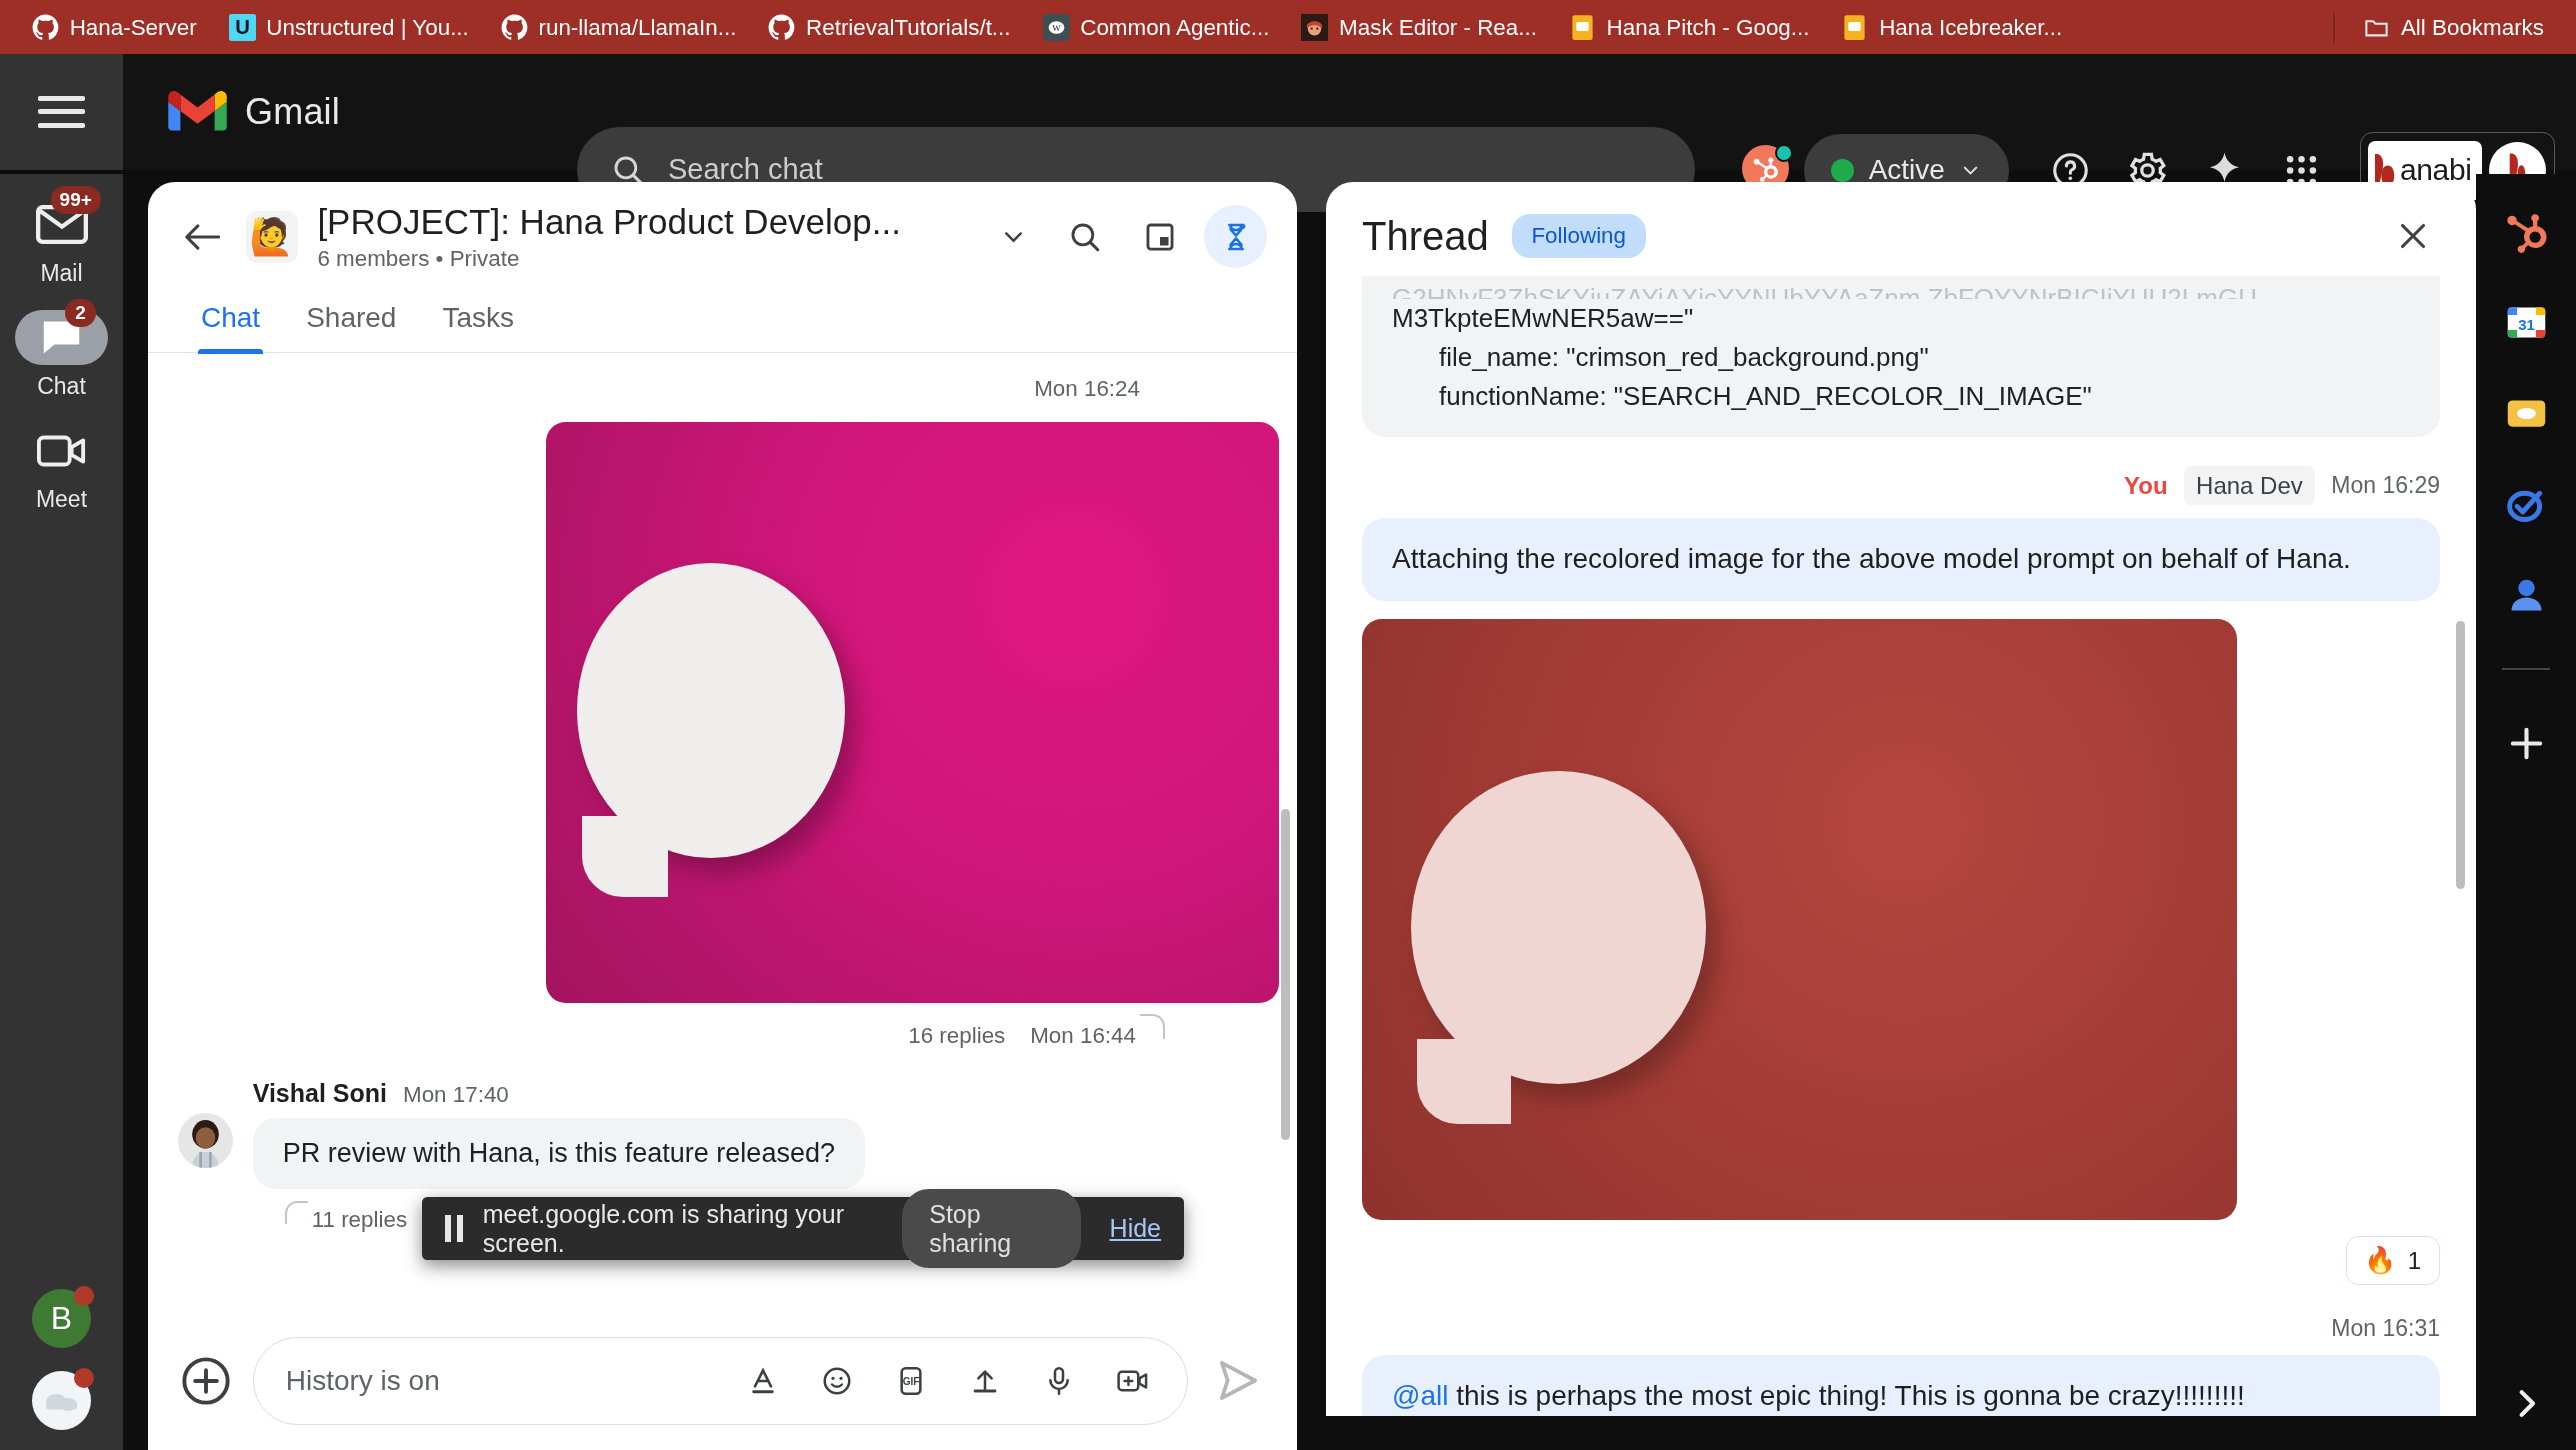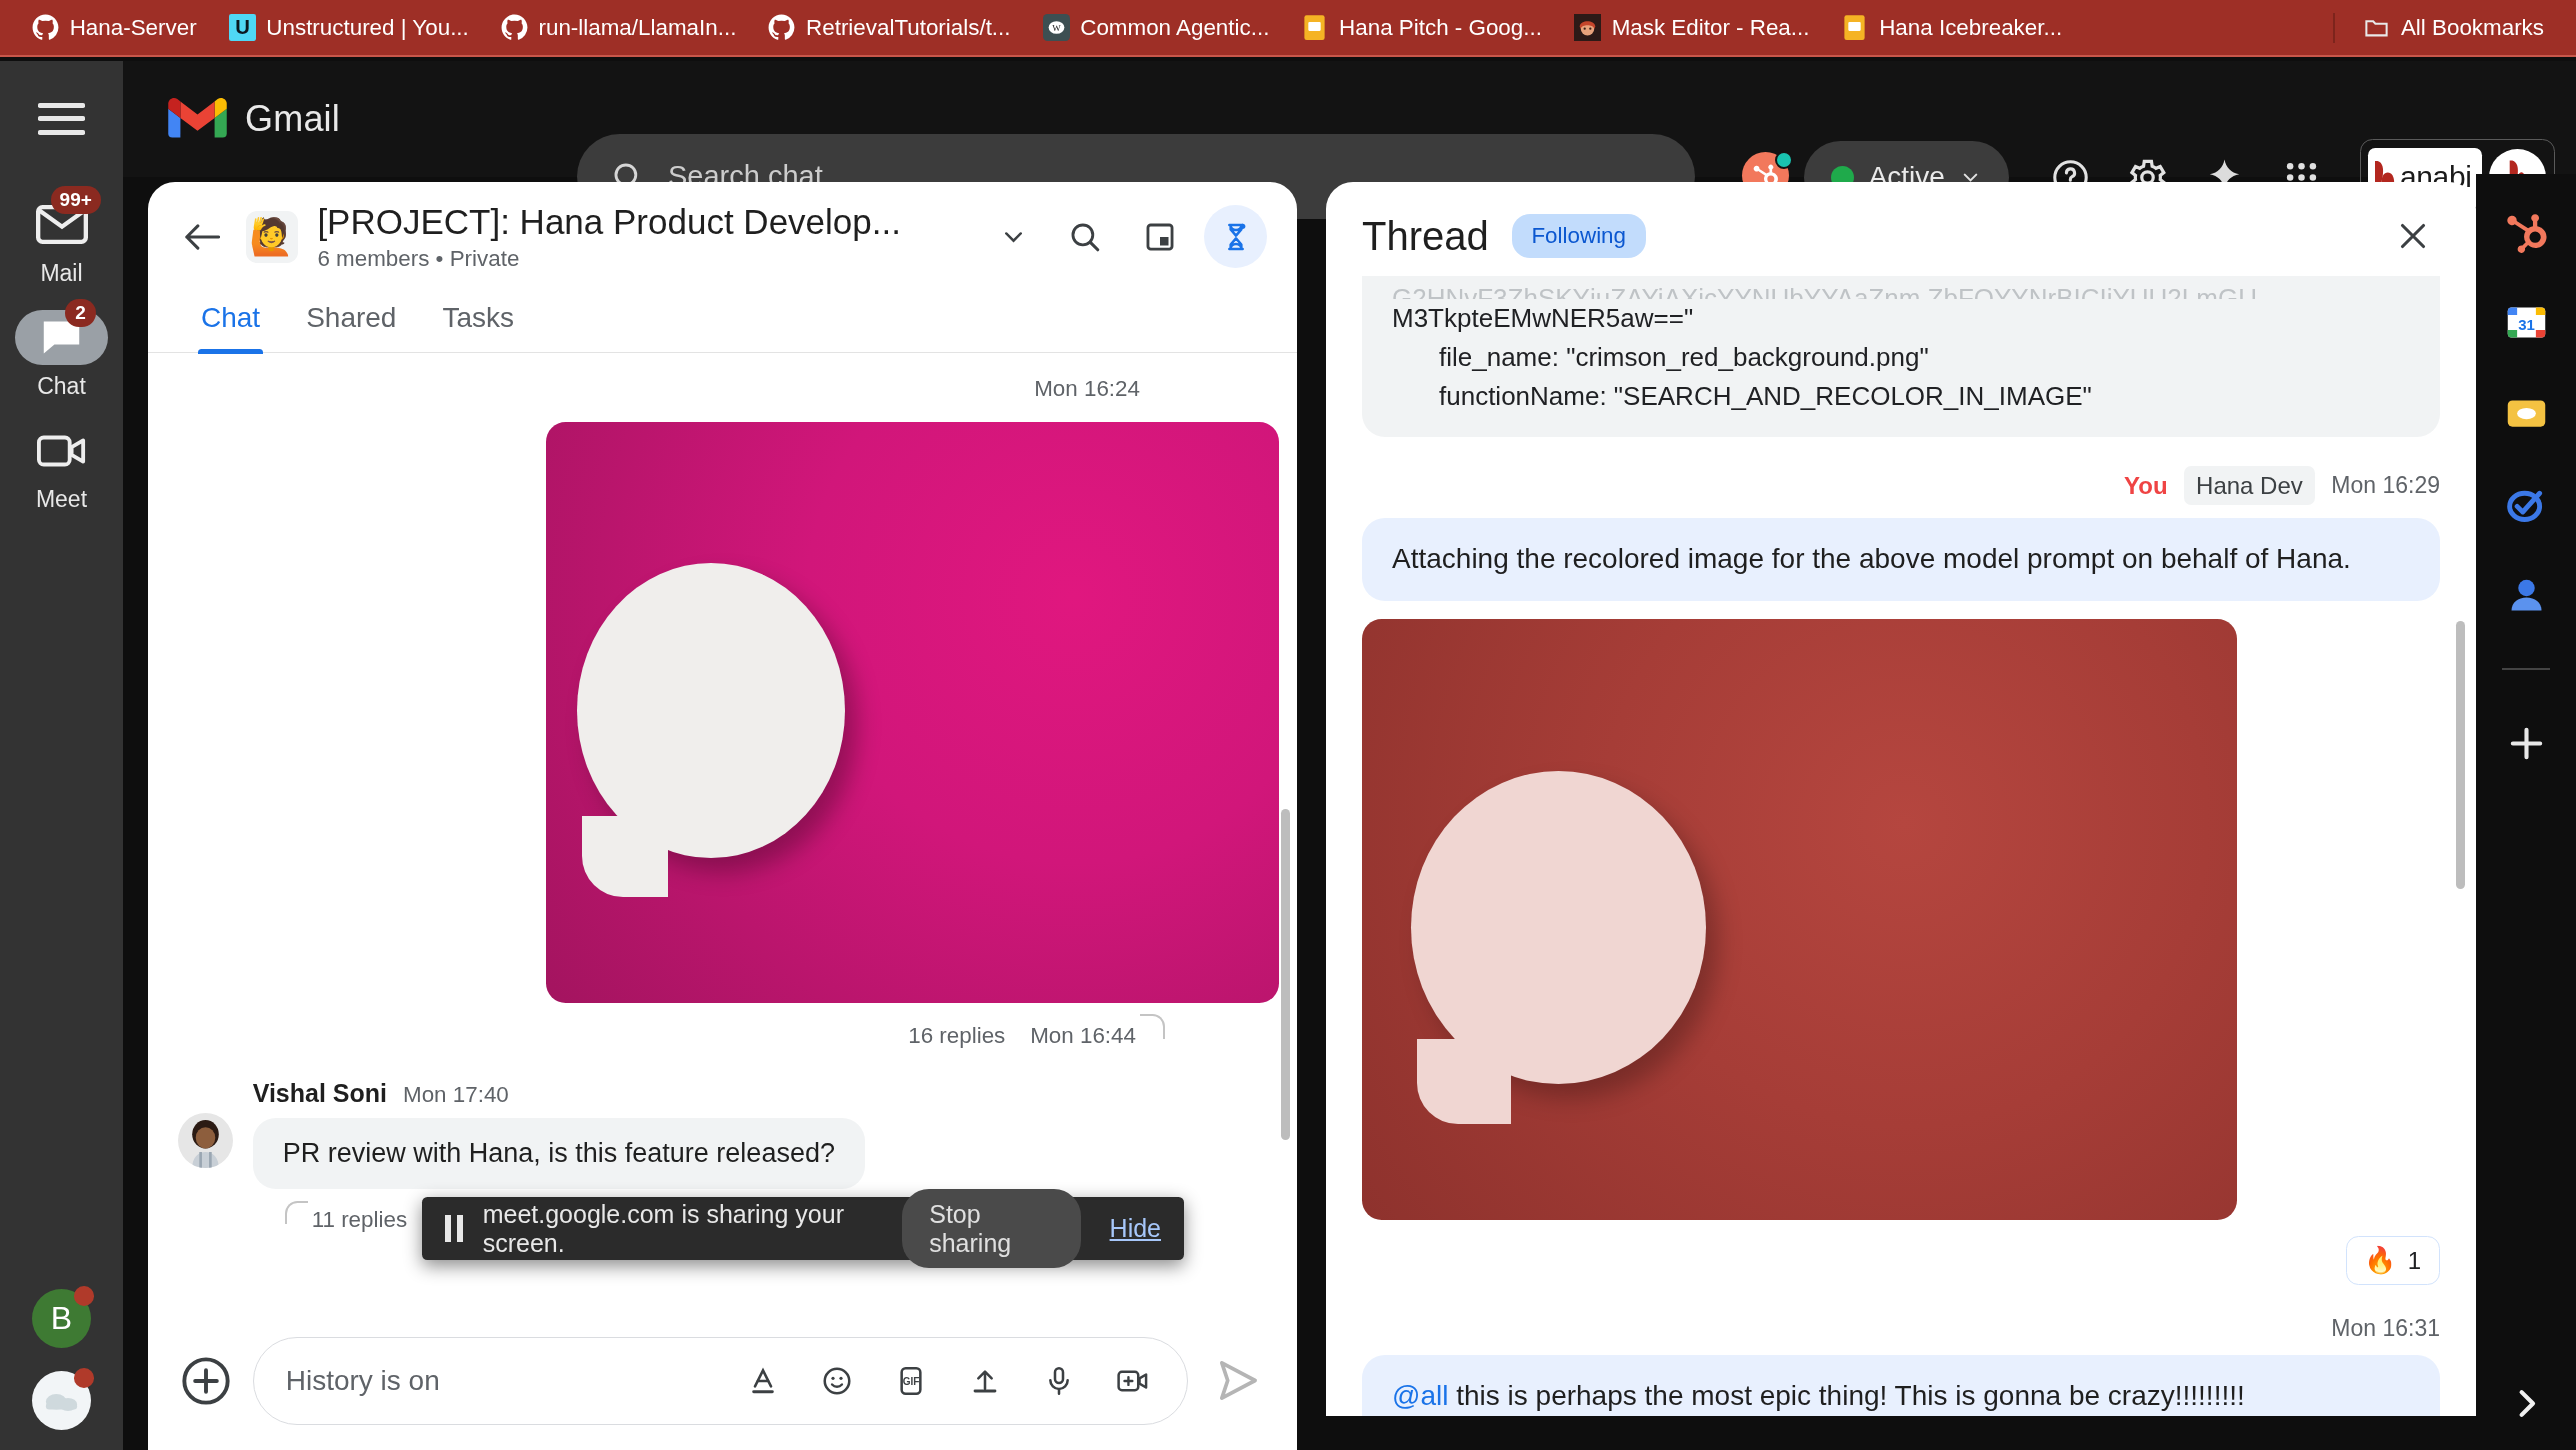--- a/index.html
+++ b/index.html
@@ -25,21 +25,21 @@
     padding: 0 16px; height: 57px;
     color: #ffffff; font-size: 22.4px; white-space: nowrap;
     cursor: pointer;
   }
   .bm-ico { width: 27px; height: 27px; flex: 0 0 27px; display:block; }
   .bm-spacer { flex: 1 1 auto; }
   .bm-div { width: 1.8px; height: 30px; background: #7d241c; margin: 0 12.5px; }
 
   
   .topbar {
-    position: absolute; top: 61px; left: 0;
+    position: absolute; top: 54px; left: 0;
     width: 2576px; height: 116px;
     background: #131313;
     display: flex; align-items: center;
   }
   .hamburger-wrap {
     width: 123px; height: 116px; background: #333333;
     display: flex; align-items: center; justify-content: center;
     cursor: pointer;
   }
   .hamburger { width: 47px; height: 32px; position: relative; }
@@ -333,35 +333,35 @@
     <svg class="bm-ico" viewBox="0 0 24 24" style="font-size:25px">
         <rect width="24" height="24" rx="4" fill="#3d4f52"></rect>
         <ellipse cx="12" cy="12" rx="7" ry="5.6" fill="#ffffff"></ellipse>
         <text x="12" y="15" font-size="8" font-family="Liberation Serif" fill="#1a1a1a" text-anchor="middle">W</text>
       </svg>
     <span>Common Agentic...</span>
   </div>
 
   <div class="bm-item">
     <svg class="bm-ico" viewBox="0 0 24 24">
-        <rect x="3" y="1" width="18" height="22" rx="2" fill="#f5b324"></rect>
-        <rect x="6.5" y="7" width="11" height="8" rx="1" fill="#ffffff"></rect>
-      </svg>
-    <span>Hana Pitch - Goog...</span>
-  </div>
-
-  <div class="bm-item">
-    <svg class="bm-ico" viewBox="0 0 24 24">
         <rect width="24" height="24" fill="#2c1a17"></rect>
         <circle cx="12" cy="13" r="6" fill="#e8a37c"></circle>
         <path d="M5 11c1-6 13-6 14 0l-1 2c-1-4-11-4-12 0z" fill="#c4452b"></path>
         <circle cx="9.5" cy="13" r="1" fill="#3a2018"></circle>
         <circle cx="14.5" cy="13" r="1" fill="#3a2018"></circle>
       </svg>
     <span>Mask Editor - Rea...</span>
+  </div>
+
+  <div class="bm-item">
+    <svg class="bm-ico" viewBox="0 0 24 24">
+        <rect x="3" y="1" width="18" height="22" rx="2" fill="#f5b324"></rect>
+        <rect x="6.5" y="7" width="11" height="8" rx="1" fill="#ffffff"></rect>
+      </svg>
+    <span>Hana Pitch - Goog...</span>
   </div>
 
   <div class="bm-item">
     <svg class="bm-ico" viewBox="0 0 24 24">
         <rect x="3" y="1" width="18" height="22" rx="2" fill="#f5b324"></rect>
         <rect x="6.5" y="7" width="11" height="8" rx="1" fill="#ffffff"></rect>
       </svg>
     <span>Hana Icebreaker...</span>
   </div>
 

